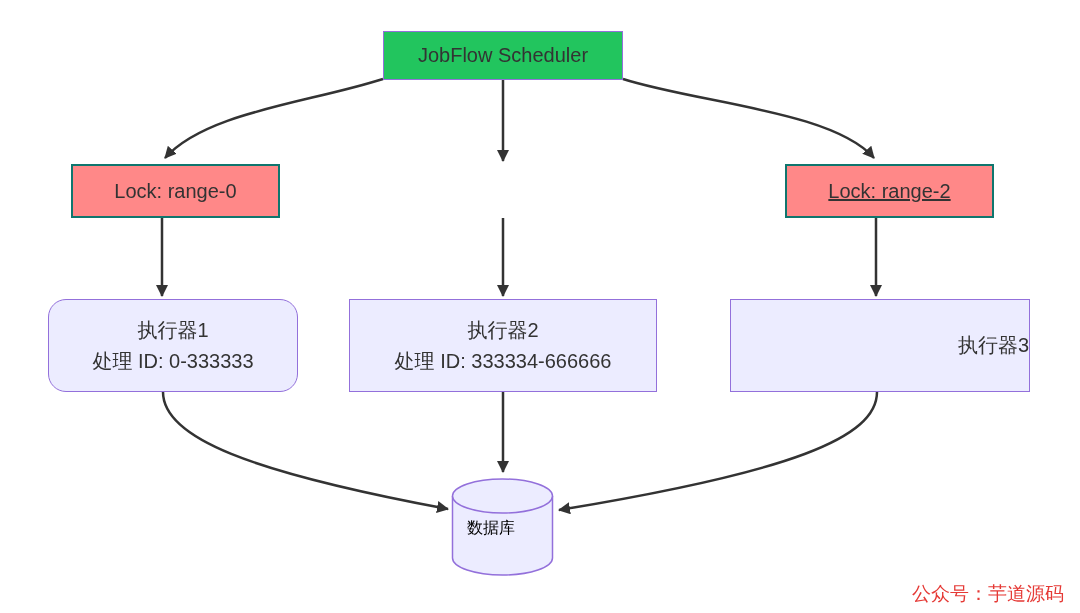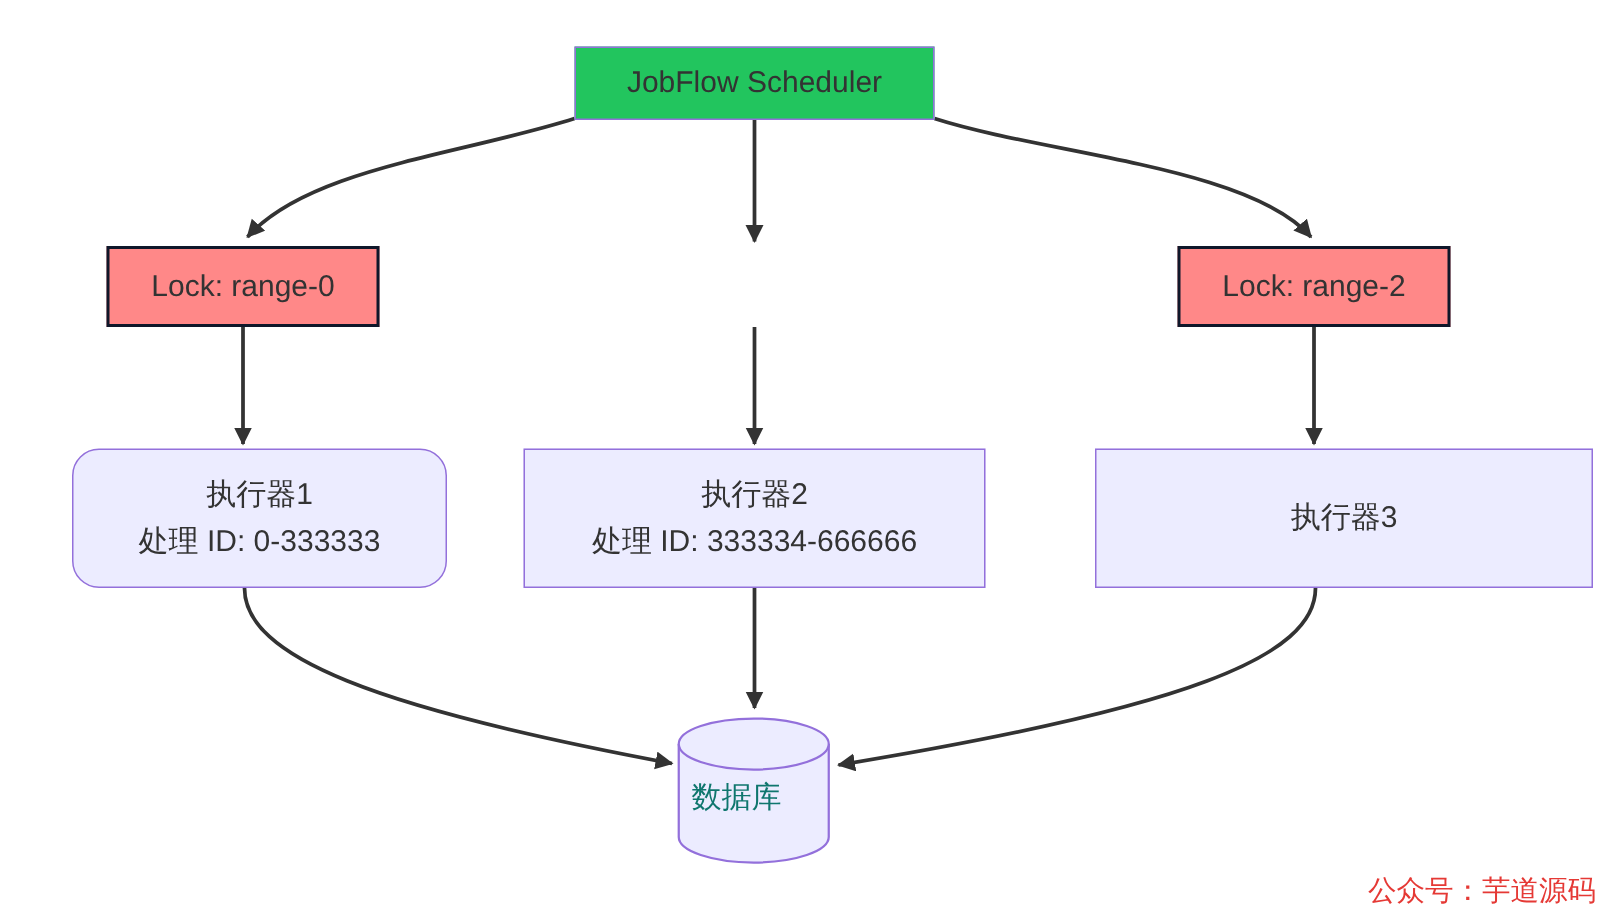--- a/index.html
+++ b/index.html
@@ -28,43 +28,43 @@
     color: #333333;
     font-size: 20px;
     text-align: center;
   }
   .node-scheduler {
     left: 383px; top: 31px; width: 240px; height: 49px;
     background: #22c55e;
     border: 1px solid #9370DB;
   }
   .node-lock {
-    width: 182px; height: 54px; top: 164px;
+    width: 209px; height: 54px; top: 164px;
     background: #FF8888;
-    border: 2px solid #0f172a;
+    border: 2px solid #0f766e;
   }
   .lock-0 { left: 71px; }
   .lock-1 { left: 412px; }
-  .lock-2 { left: 785px; }
+  .lock-2 { left: 785px; text-decoration: underline; }
   .node-executor {
     top: 299px; height: 93px;
     background: #ECECFF;
     border: 1.5px solid #9370DB;
     flex-direction: column;
     line-height: 1.55;
   }
   .exec-0 { left: 48px;  width: 250px; border-radius: 18px; }
   .exec-1 { left: 349px; width: 308px; text-align: right; }
-  .exec-2 { left: 730px; width: 332px; }
+  .exec-2 { left: 730px; width: 300px; align-items: flex-end; }
   .db-label {
     position: absolute;
     left: 452px; top: 518px; width: 78px;
     text-align: center;
-    color: #0f766e;
-    font-size: 20px;
+    color: #000000;
+    font-size: 16px;
   }
   .watermark {
     position: absolute;
     right: 16px; bottom: 6px;
     font-family: Liberation Serif, serif;
     font-size: 19px;
     color: #E53935;
   }
 </style>
 </head>

